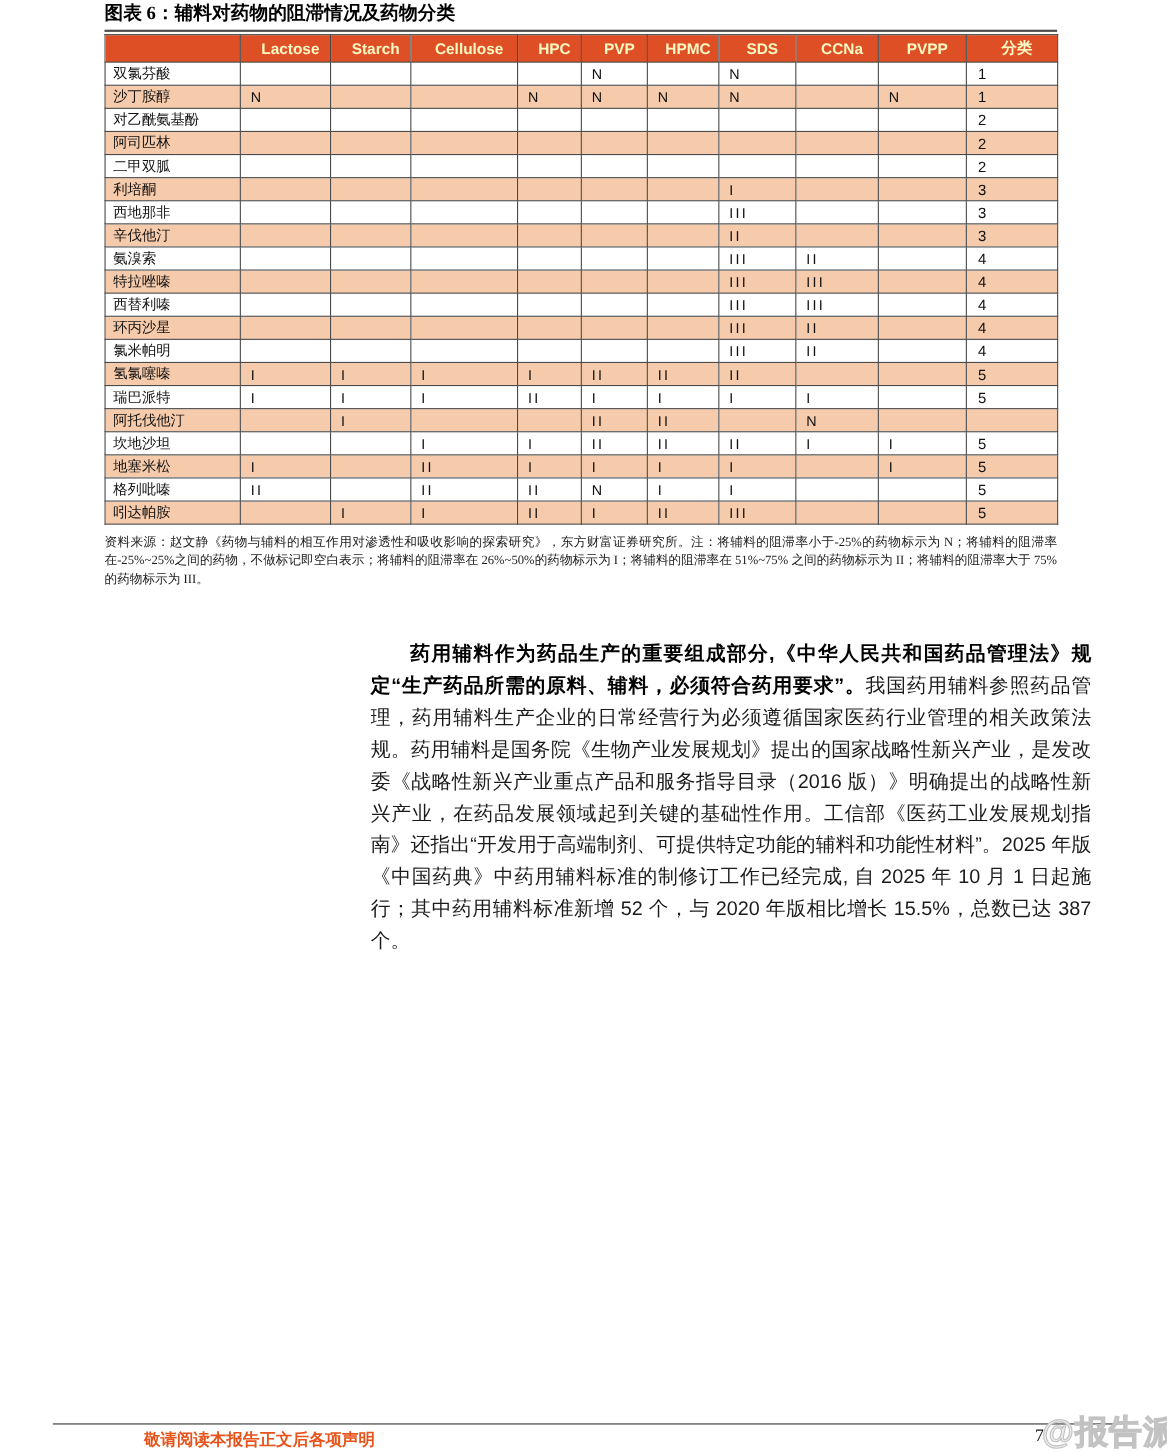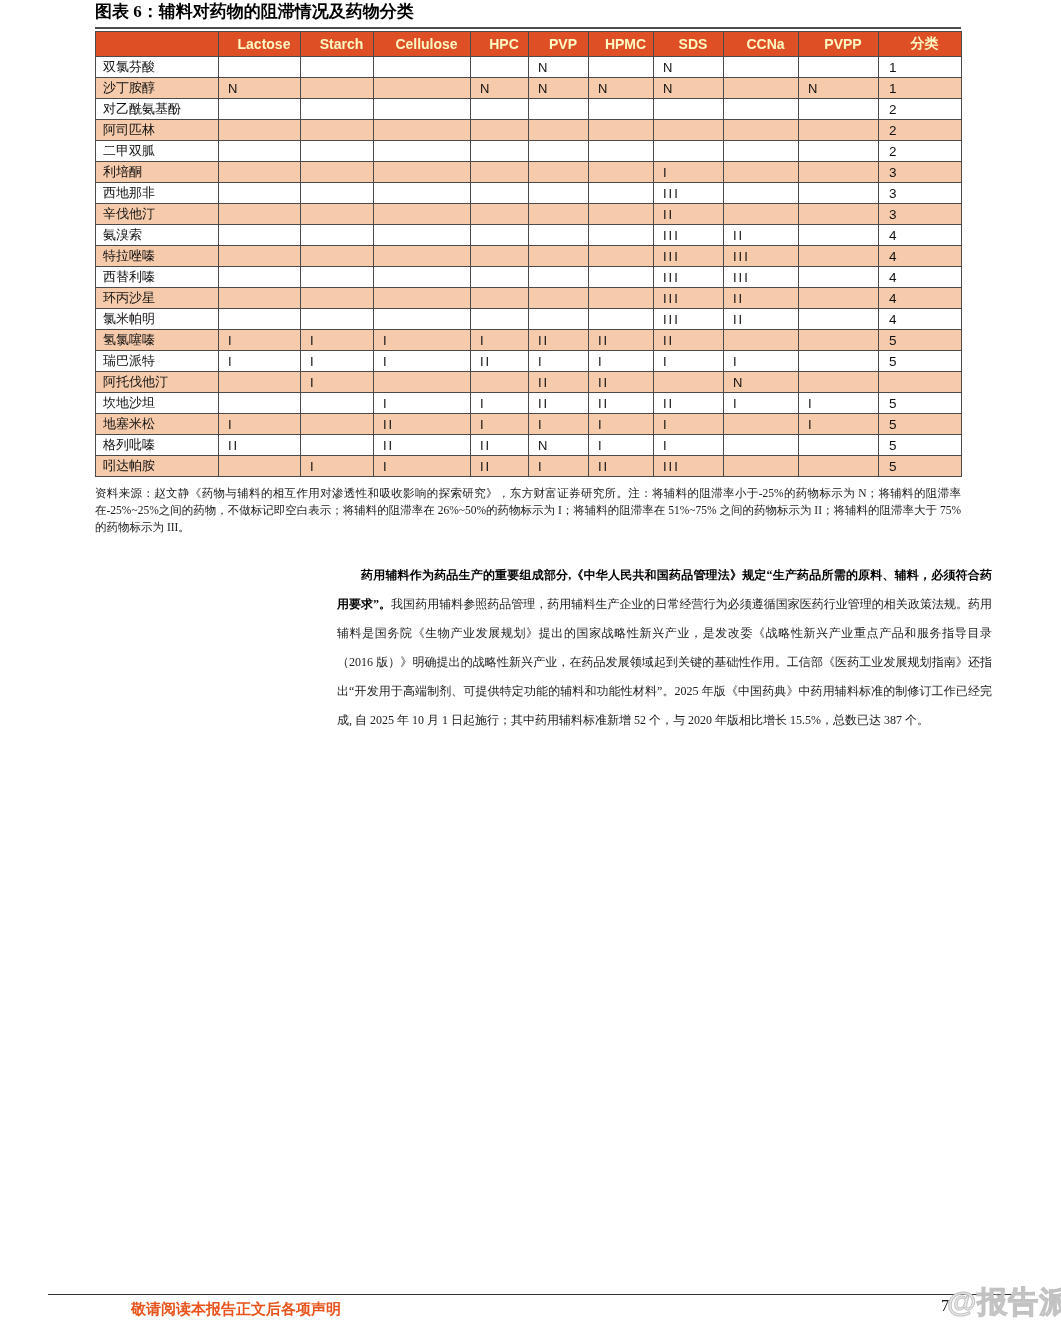--- a/index.html
+++ b/index.html
@@ -20,21 +20,21 @@
   table.exc th,table.exc td{border:1px solid var(--border);overflow:hidden;white-space:nowrap;}
   table.exc thead th{background:var(--header-bg);color:#fef9c3;font-family:"Liberation Sans",sans-serif;font-weight:700;font-size:14px;text-align:center;padding:3px 2px 3px 11px;height:18px;}
   table.exc tbody tr{height:21px;}
   table.exc tbody tr.striped td{background:var(--stripe-bg);}
   td.drug-name{font-family:"Liberation Serif",serif;font-size:13px;color:#111;padding-left:7px;}
   td.value-cell{font-family:"Liberation Sans",sans-serif;font-size:13px;color:#111;padding-left:9px;letter-spacing:2px;}
   td.class-cell{letter-spacing:0;font-size:13.5px;padding-left:10px;}
   .source-note{margin-top:8px;font-family:"Liberation Serif",serif;font-size:11.5px;line-height:17px;color:#1a1a1a;text-align:justify;}
 
   
-  .body-paragraph{position:absolute;left:337px;top:561px;width:655px;font-family:Liberation Serif, serif;font-size:12px;line-height:29px;color:#1b1b1b;text-align:justify;text-indent:2em;margin:0;}
+  .body-paragraph{position:absolute;left:337px;top:580px;width:655px;font-family:Liberation Sans, sans-serif;font-size:18px;line-height:29px;color:#1b1b1b;text-align:justify;text-indent:2em;margin:0;}
   .body-paragraph b{font-weight:700;color:#000;}
 
   
   .footer-rule{position:absolute;left:48px;top:1294px;width:972px;border:0;border-top:1.5px solid #333;margin:0;}
   .footer-disclaimer{position:absolute;left:84px;top:1300px;font-family:"Liberation Sans",sans-serif;font-weight:700;font-size:15px;color:var(--accent);margin-left:47px;}
   .page-number{position:absolute;left:941px;top:1297px;font-family:"Liberation Serif",serif;font-size:16px;color:#111;}
   .watermark{position:absolute;left:947px;top:1282px;font-family:"Liberation Sans",sans-serif;font-weight:700;font-size:30px;color:#ededed;-webkit-text-stroke:1px #c2c2c2;letter-spacing:1px;white-space:nowrap;}
 </style>
 </head>
 <body>

